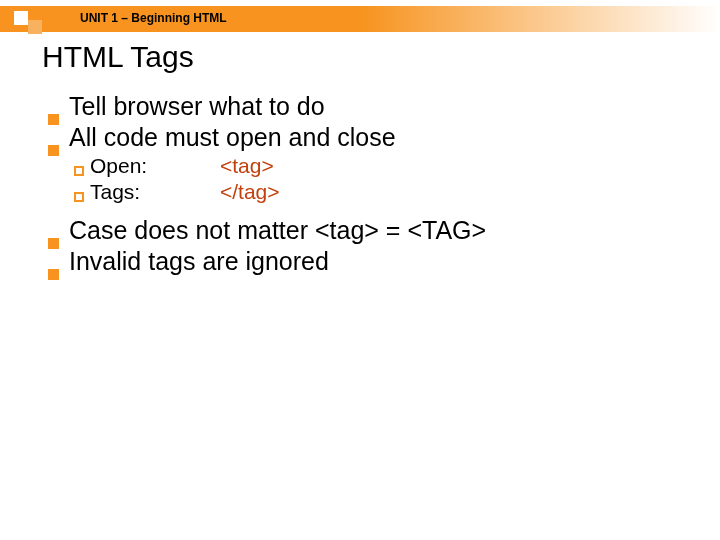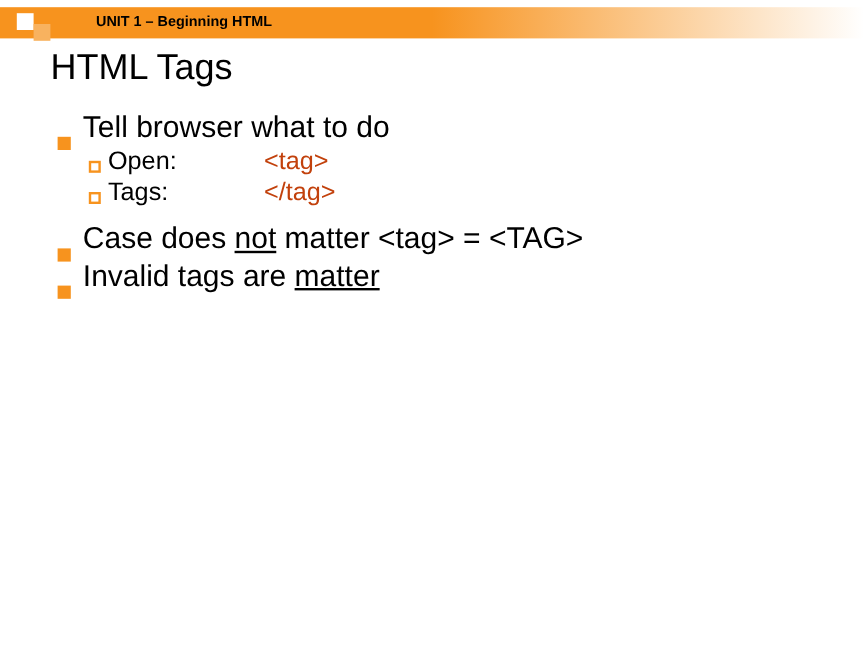--- a/index.html
+++ b/index.html
@@ -90,40 +90,44 @@
   }
   .sub-label {
     font-size: 21px;
     color: #000;
     width: 130px;
   }
   .sub-value {
     font-size: 21px;
     color: #c2410c;
   }
-  .underline { text-decoration: underline; }
+  .underline { }
 </style>
 </head>
 <body>
 
 <div class="header-bar">
   <div class="square-white"></div>
   <div class="unit-label">UNIT 1 – Beginning HTML</div>
 </div>
 <div class="square-orange"></div>
 
 <div class="title">HTML Tags</div>
 
 <div class="content">
 
   <div class="bullet-row">
     <div class="bullet-sq"></div>
     <div class="bullet-text">Tell browser what to do</div>
   </div>
 
+  <div class="bullet-row">
+    <div class="bullet-sq"></div>
+    <div class="bullet-text">All code must open and close</div>
+  </div>
 
   <div class="sub-section">
     <div class="sub-row">
       <div class="sub-bullet"></div>
       <div class="sub-label">Open:</div>
       <div class="sub-value">&lt;tag&gt;</div>
     </div>
     <div class="sub-row">
       <div class="sub-bullet"></div>
       <div class="sub-label">Tags:</div>
@@ -134,17 +138,17 @@
   <div class="bullet-row">
     <div class="bullet-sq"></div>
     <div class="bullet-text">
       <span>Case does </span><span class="underline">not</span><span> matter &lt;tag&gt; = &lt;TAG&gt;</span>
     </div>
   </div>
 
   <div class="bullet-row">
     <div class="bullet-sq"></div>
     <div class="bullet-text">
-      <span>Invalid tags are </span><span class="underline">matter</span>
+      <span>Invalid tags are </span><span class="underline">ignored</span>
     </div>
   </div>
 
 </div>
 
 </body></html>

